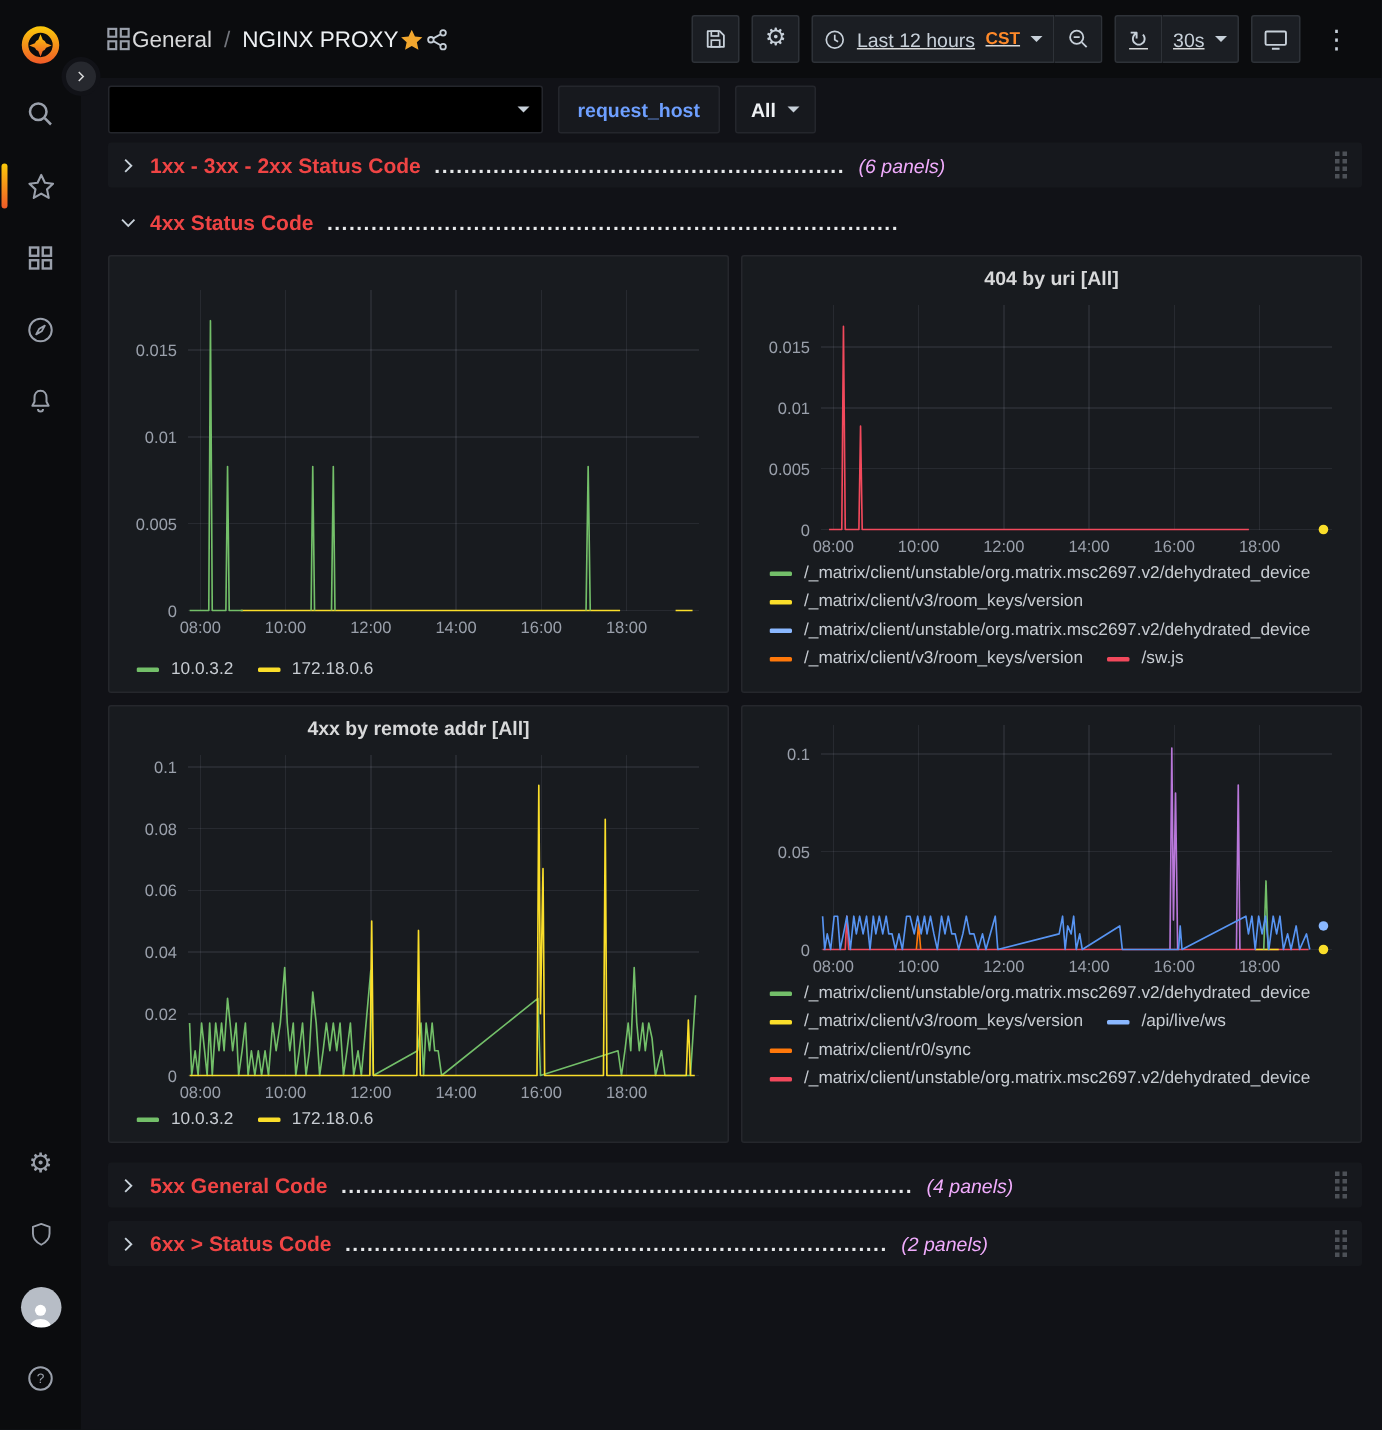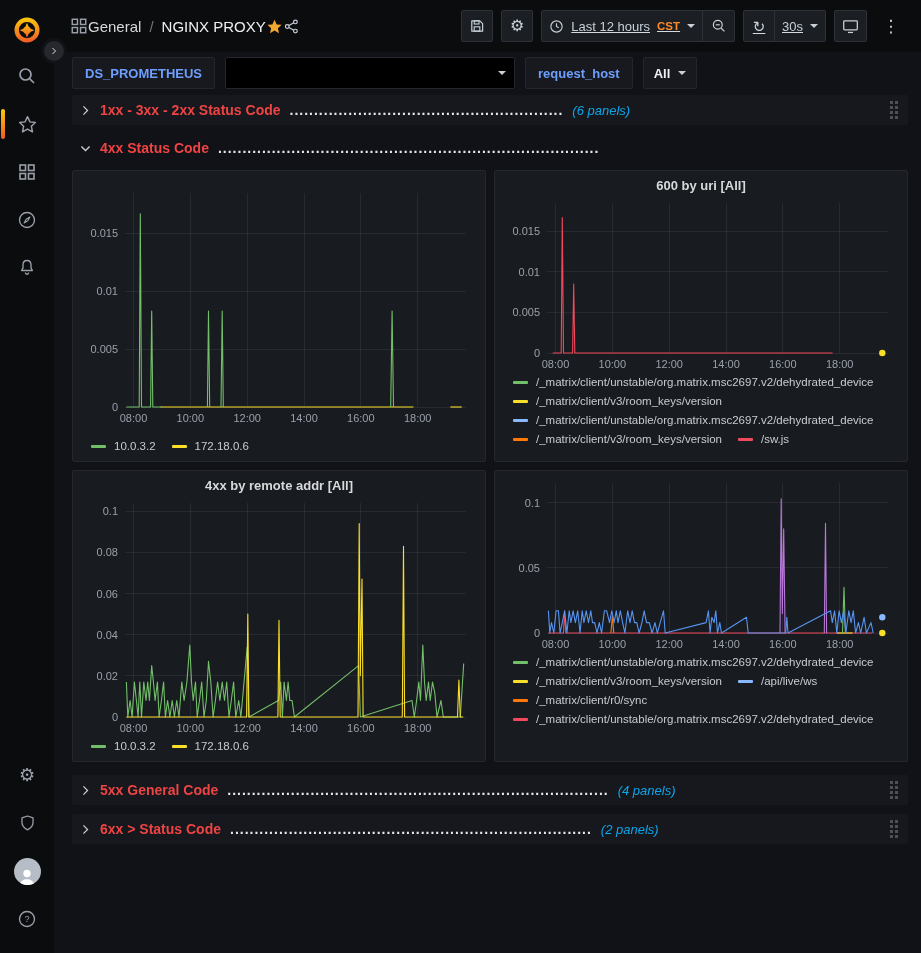--- a/index.html
+++ b/index.html
@@ -91,21 +91,21 @@
   .row-head {
     height:30px; display:flex; align-items:center; gap:9px; padding:0 10px 0 8px;
     background:#16181d; border-radius:2px; margin-bottom:9px; cursor:pointer;
   }
   .row-head.expanded { background:transparent; margin-bottom:8px; height:28px; }
   .chev { color:#c7d0d9; display:flex; flex-shrink:0; }
   .chev svg { transition:none; }
   .row-head.expanded .chev svg { transform:rotate(90deg); }
   .row-title { font-weight:bold; font-size:14px; color:#ef4444; white-space:nowrap; overflow:hidden; }
   .row-dots { font-weight:bold; font-size:14px; color:#e6e8ea; letter-spacing:1px; overflow:hidden; white-space:nowrap; }
-  .row-count { color:#0ea5e9; font-style:italic; font-size:13px; white-space:nowrap; }
+  .row-count { color:#f0abfc; font-style:italic; font-size:13px; white-space:nowrap; }
   .drag-handle { margin-left:auto; display:grid; grid-template-columns:repeat(2,3px); gap:2px; cursor:grab; }
   .drag-handle i { width:3px; height:3px; background:#4c5057; display:block; }
 
   .grid2 { display:grid; grid-template-columns:1fr 1fr; gap:8px; margin-bottom:13px; }
   .panel {
     background:#181b1f; border:1px solid #25272c; border-radius:2px;
     height:292px; display:flex; flex-direction:column;
     padding:4px 10px 2px; overflow:hidden;
   }
   .panel-title {
@@ -280,21 +280,20 @@
             <line x1="7" y1="17" x2="13" y2="17" stroke="currentColor" stroke-width="1.5"></line>
           </svg>
         </button>
         <button class="tb kebab">
           <span>⋮</span>
         </button>
       </div>
     </header>
 
     <div class="subnav">
-      <div class="var-chip">DS_PROMETHEUS</div>
       <div class="var-select">
         <span></span>
         <span class="caret"></span>
       </div>
       <div class="var-chip">request_host</div>
       <div class="var-value">
         <span>All</span>
         <span class="caret"></span>
       </div>
     </div>
@@ -369,21 +368,21 @@
                   <span>10.0.3.2</span>
                 </span>
                 <span class="legend-item">
                   <i style="background: rgb(250, 222, 42);"></i>
                   <span>172.18.0.6</span>
                 </span>
               </div>
             </div>
         </section>
         <section class="panel clip-legend">
-          <h2 class="panel-title">600 by uri [All]</h2>
+          <h2 class="panel-title">404 by uri [All]</h2>
           <svg class="chart" viewBox="0 0 392 178">
               <line class="gridline" x1="50.52499999999999" y1="8" x2="50.52499999999999" y2="158"></line>
               <text class="xlab" x="50.52499999999999" y="173">08:00</text>
               <line class="gridline" x1="107.35833333333333" y1="8" x2="107.35833333333333" y2="158"></line>
               <text class="xlab" x="107.35833333333333" y="173">10:00</text>
               <line class="gridline" x1="164.19166666666666" y1="8" x2="164.19166666666666" y2="158"></line>
               <text class="xlab" x="164.19166666666666" y="173">12:00</text>
               <line class="gridline" x1="221.025" y1="8" x2="221.025" y2="158"></line>
               <text class="xlab" x="221.025" y="173">14:00</text>
               <line class="gridline" x1="277.85833333333335" y1="8" x2="277.85833333333335" y2="158"></line>

